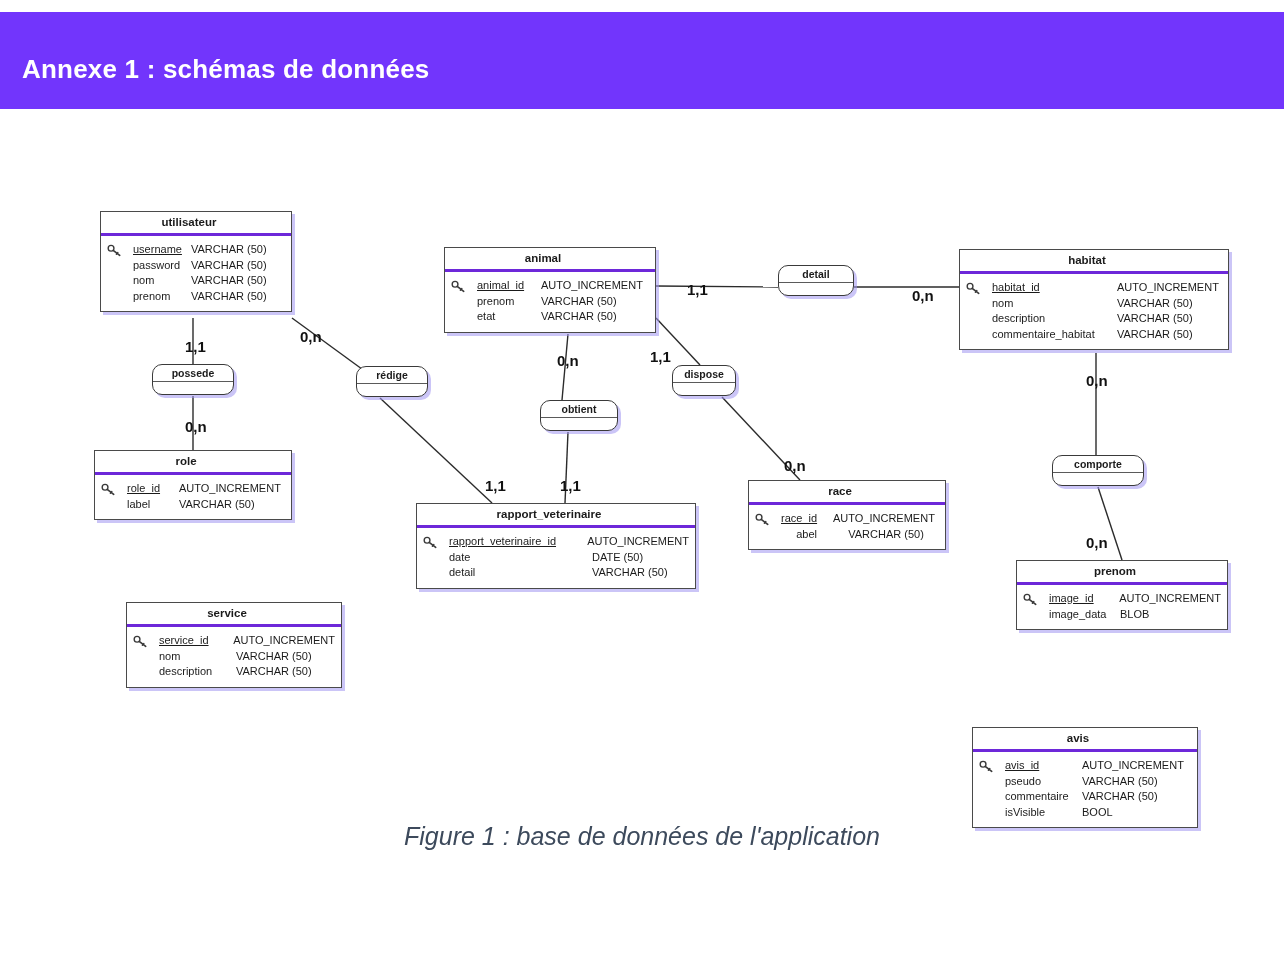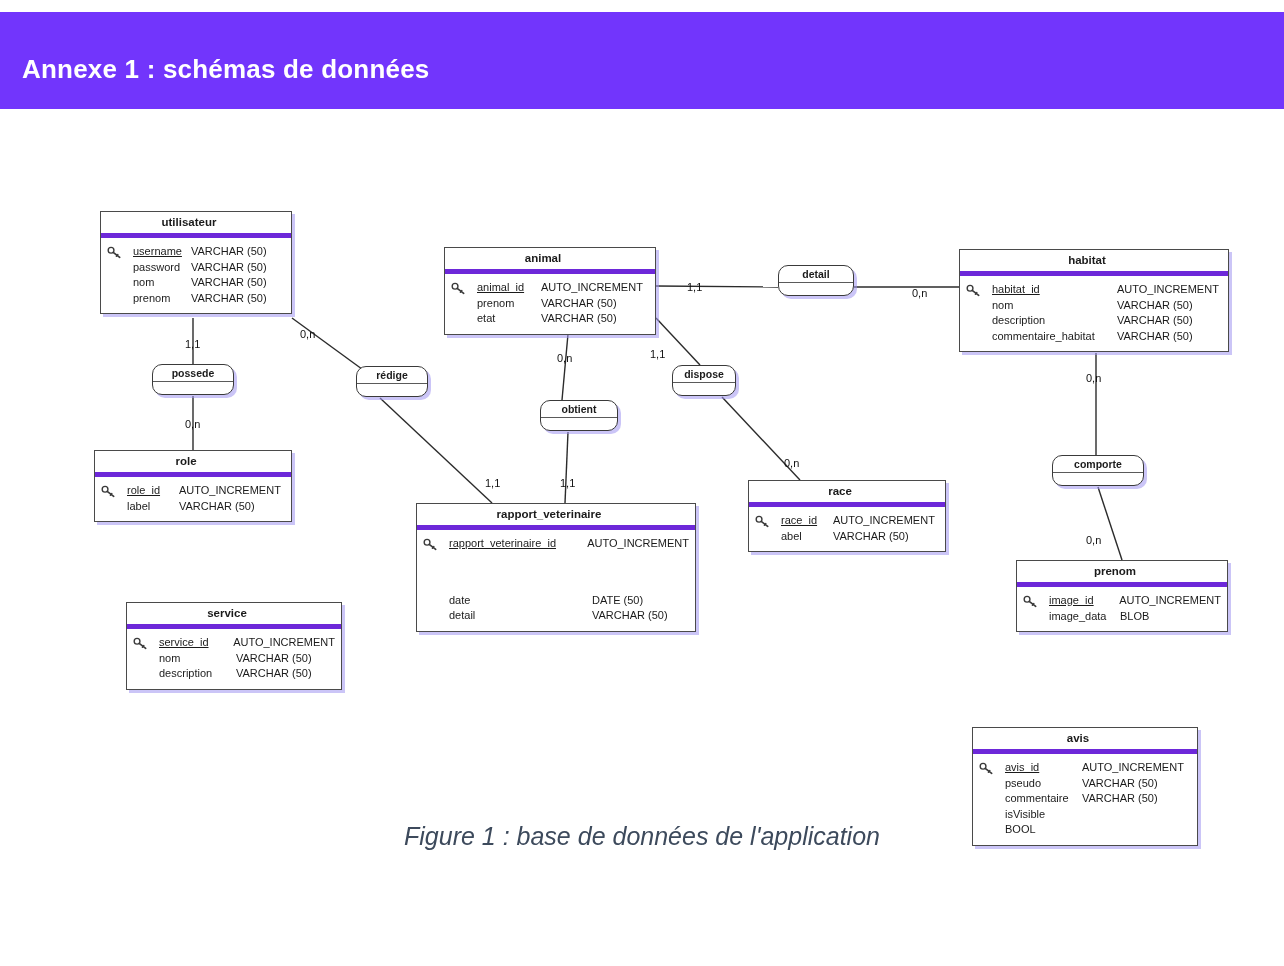--- a/index.html
+++ b/index.html
@@ -27,21 +27,21 @@
 
   
   .entity{
     position:absolute;background:#ffffff;
     border:1px solid #4a4a4a;
     box-shadow:3px 3px 0 0 rgba(160,150,240,0.55);
     box-sizing:border-box;
   }
   .entity .ename{
     text-align:center;font-size:11.5px;font-weight:bold;color:#1b1b1b;
-    padding:4px 16px 4px 2px;border-bottom:5px solid #6d28d9;
+    padding:4px 16px 4px 2px;border-bottom:3px solid #6d28d9;
     line-height:13px;
   }
   .attrs{padding:6px 6px 7px 6px;position:relative;}
   .attr{
     display:flex;align-items:baseline;font-size:11px;color:#1b1b1b;
     line-height:15.5px;white-space:nowrap;
   }
   .attr .aname{display:inline-block;}
   .attr .atype{display:inline-block;}
   .attr.pk .aname{font-weight:normal;text-decoration:underline;}
@@ -57,21 +57,21 @@
     box-sizing:border-box;overflow:hidden;
   }
   .rel .rname{
     font-size:10.5px;font-weight:bold;color:#1b1b1b;text-align:center;
     line-height:16px;border-bottom:1px solid #5a5a5a;
   }
   .rel .rbody{height:12px;}
 
   
   .card{
-    position:absolute;font-size:11px;font-weight:normal;color:#111;
+    position:absolute;font-size:15px;font-weight:bold;color:#111;
     white-space:nowrap;
   }
 
   
   .caption{
     position:absolute;left:0;top:822px;width:1284px;text-align:center;
     font-size:25px;font-style:italic;color:#3d4a5c;
     font-family:"Liberation Sans", sans-serif;
   }
 </style>
@@ -205,42 +205,42 @@
           <span class="keyicon"><svg viewBox="0 0 16 14" width="15" height="13">
               <circle cx="4.3" cy="4.6" r="3.1" fill="none" stroke="#3a3a3a" stroke-width="1.5"></circle>
               <path d="M6.6 6.9 L13.6 12.2" stroke="#3a3a3a" stroke-width="1.8" stroke-linecap="round"></path>
               <path d="M10.0 11.0 L11.6 9.2" stroke="#3a3a3a" stroke-width="1.5" stroke-linecap="round"></path>
             </svg></span>
           <div class="attr pk" style="padding-left: 26px;">
             <span class="aname" style="width: 143px;">rapport_veterinaire_id</span>
             <span class="atype">AUTO_INCREMENT</span>
           </div>
           <div class="attr" style="padding-left: 26px;">
-            <span class="aname" style="width: 143px; margin-top: 41px;">date</span>
+            <span class="aname" style="width: 143px;">date</span>
             <span class="atype">DATE (50)</span>
           </div>
           <div class="attr" style="padding-left: 26px;">
             <span class="aname" style="width: 143px;">detail</span>
             <span class="atype">VARCHAR (50)</span>
           </div>
         </div>
       </div>
       <div class="entity" style="left: 748px; top: 480px; width: 198px;">
         <div class="ename">race</div>
         <div class="attrs">
           <span class="keyicon"><svg viewBox="0 0 16 14" width="15" height="13">
               <circle cx="4.3" cy="4.6" r="3.1" fill="none" stroke="#3a3a3a" stroke-width="1.5"></circle>
               <path d="M6.6 6.9 L13.6 12.2" stroke="#3a3a3a" stroke-width="1.8" stroke-linecap="round"></path>
               <path d="M10.0 11.0 L11.6 9.2" stroke="#3a3a3a" stroke-width="1.5" stroke-linecap="round"></path>
             </svg></span>
           <div class="attr pk" style="padding-left: 26px;">
             <span class="aname" style="width: 52px;">race_id</span>
             <span class="atype">AUTO_INCREMENT</span>
           </div>
-          <div class="attr" style="padding-left: 26px;">
+          <div class="attr" style="padding-left: 26px; justify-content: center;">
             <span class="aname" style="width: 52px;">abel</span>
             <span class="atype">VARCHAR (50)</span>
           </div>
         </div>
       </div>
       <div class="entity" style="left: 1016px; top: 560px; width: 212px;">
         <div class="ename">prenom</div>
         <div class="attrs">
           <span class="keyicon"><svg viewBox="0 0 16 14" width="15" height="13">
               <circle cx="4.3" cy="4.6" r="3.1" fill="none" stroke="#3a3a3a" stroke-width="1.5"></circle>
@@ -292,21 +292,21 @@
             <span class="atype">AUTO_INCREMENT</span>
           </div>
           <div class="attr" style="padding-left: 26px;">
             <span class="aname" style="width: 77px;">pseudo</span>
             <span class="atype">VARCHAR (50)</span>
           </div>
           <div class="attr" style="padding-left: 26px;">
             <span class="aname" style="width: 77px;">commentaire</span>
             <span class="atype">VARCHAR (50)</span>
           </div>
-          <div class="attr" style="padding-left: 26px; flex-direction: column;">
+          <div class="attr" style="padding-left: 26px;">
             <span class="aname" style="width: 77px;">isVisible</span>
             <span class="atype">BOOL</span>
           </div>
         </div>
       </div>
       <div class="rel" style="left: 152px; top: 364px; width: 82px;">
         <div class="rname">possede</div>
         <div class="rbody"></div>
       </div>
       <div class="rel" style="left: 356px; top: 366px; width: 72px;">

